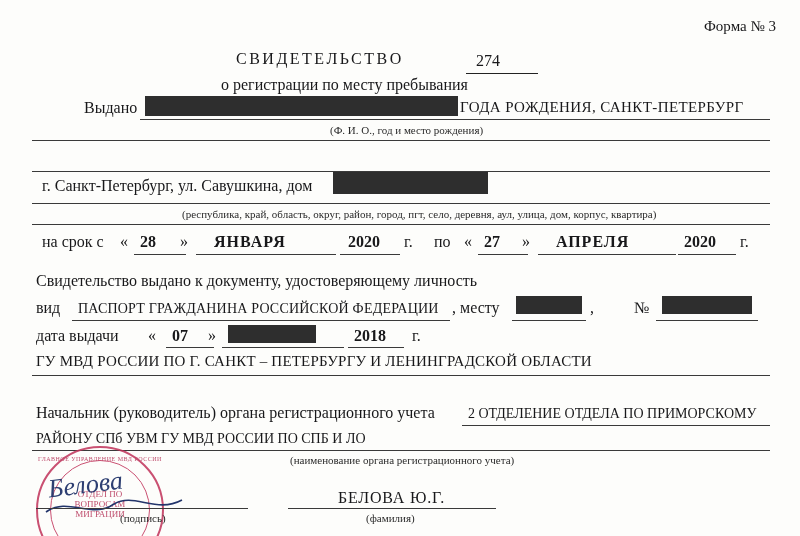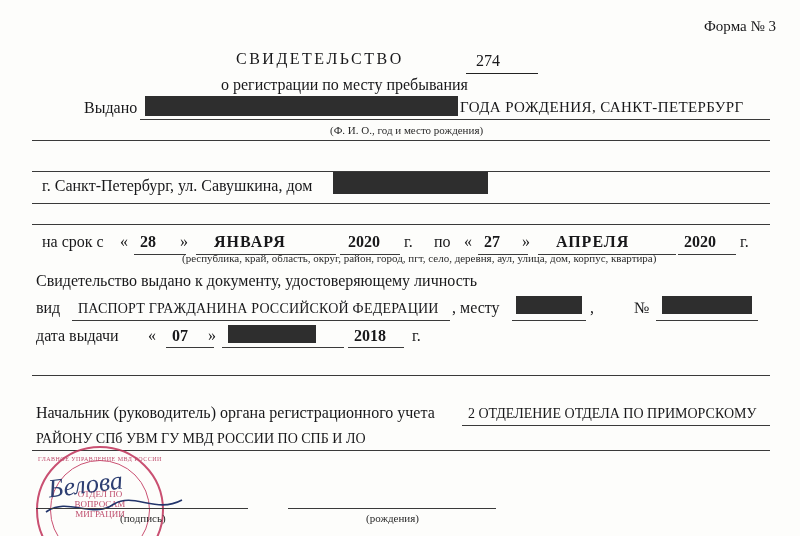--- a/index.html
+++ b/index.html
@@ -160,21 +160,21 @@
 
   <div class="caption" style="left:330px; top:124px;">(Ф. И. О., год и место рождения)</div>
   <div class="line" style="left:32px; top:140px; width:738px;"></div>
 
   <div class="line" style="left:32px; top:171px; width:738px;"></div>
 
   <div class="txt body-line" style="left:42px; top:177px;">г. Санкт-Петербург, ул. Савушкина, дом</div>
   <div class="redact" style="left:333px; top:172px; width:155px; height:22px;"></div>
   <div class="line" style="left:32px; top:203px; width:738px;"></div>
 
-  <div class="caption" style="left:182px; top:208px;margin-top:44px;">(республика, край, область, округ, район, город, пгт, село, деревня, аул, улица, дом, корпус, квартира)</div>
+  <div class="caption" style="left:182px; top:208px;">(республика, край, область, округ, район, город, пгт, село, деревня, аул, улица, дом, корпус, квартира)</div>
   <div class="line" style="left:32px; top:224px; width:738px;"></div>
 
   <div class="txt body-line" style="left:42px; top:233px;">на срок с</div>
   <div class="txt body-line" style="left:120px; top:233px;">«</div>
   <div class="txt body-line" style="left:140px; top:233px; font-weight:bold;">28</div>
   <div class="txt body-line" style="left:180px; top:233px;">»</div>
   <div class="txt body-line" style="left:214px; top:233px; font-weight:bold; letter-spacing:1px;">ЯНВАРЯ</div>
   <div class="txt body-line" style="left:348px; top:233px; font-weight:bold;">2020</div>
   <div class="txt body-line" style="left:404px; top:233px;">г.</div>
   <div class="txt body-line" style="left:434px; top:233px;">по</div>
@@ -209,39 +209,42 @@
   <div class="txt body-line" style="left:148px; top:327px;">«</div>
   <div class="txt body-line" style="left:172px; top:327px; font-weight:bold;">07</div>
   <div class="txt body-line" style="left:208px; top:327px;">»</div>
   <div class="redact" style="left:228px; top:325px; width:88px; height:18px;"></div>
   <div class="txt body-line" style="left:354px; top:327px; font-weight:bold;">2018</div>
   <div class="txt body-line" style="left:412px; top:327px;">г.</div>
   <div class="line" style="left:166px; top:347px; width:48px;"></div>
   <div class="line" style="left:222px; top:347px; width:122px;"></div>
   <div class="line" style="left:348px; top:347px; width:56px;"></div>
 
+  <div class="txt" style="left:36px; top:353px; font-size:15px; letter-spacing:0.2px;">ГУ  МВД  РОССИИ  ПО  Г. САНКТ – ПЕТЕРБУРГУ  И  ЛЕНИНГРАДСКОЙ ОБЛАСТИ</div>
   <div class="line" style="left:32px; top:375px; width:738px;"></div>
 
   <div class="txt body-line" style="left:36px; top:404px;">Начальник (руководитель) органа регистрационного учета</div>
   <div class="txt" style="left:468px; top:406px; font-size:14px;">2 ОТДЕЛЕНИЕ ОТДЕЛА  ПО ПРИМОРСКОМУ</div>
   <div class="line" style="left:462px; top:425px; width:308px;"></div>
   <div class="txt" style="left:36px; top:431px; font-size:14px;">РАЙОНУ СПб УВМ  ГУ  МВД  РОССИИ  ПО СПБ  И  ЛО</div>
   <div class="line" style="left:32px; top:450px; width:738px;"></div>
+  <div class="caption" style="left:290px; top:454px;">(наименование органа регистрационного учета)</div>
 
   <div class="stamp">
     <div class="stamp-inner"></div>
     <div class="stamp-txt-top">ГЛАВНОЕ УПРАВЛЕНИЕ МВД РОССИИ</div>
     <div class="stamp-core">ОТДЕЛ ПО ВОПРОСАМ МИГРАЦИИ</div>
 
   </div>
 
   <div class="signature">Белова</div>
   <svg class="sig-flourish" viewBox="0 0 140 26">
     <path d="M2 18 C 24 2, 48 26, 70 10 C 90 -2, 112 20, 138 6" fill="none" stroke="#23356b" stroke-width="1.6"></path>
   </svg>
 
   <div class="line" style="left:36px; top:508px; width:212px;"></div>
   <div class="caption" style="left:120px; top:512px;">(подпись)</div>
 
+  <div class="txt body-line" style="left:338px; top:489px; letter-spacing:0.8px;">БЕЛОВА Ю.Г.</div>
   <div class="line" style="left:288px; top:508px; width:208px;"></div>
-  <div class="caption" style="left:366px; top:512px;">(рождения)</div>
+  <div class="caption" style="left:366px; top:512px;">(фамилия)</div>
 
 </div>
 
 </body></html>

